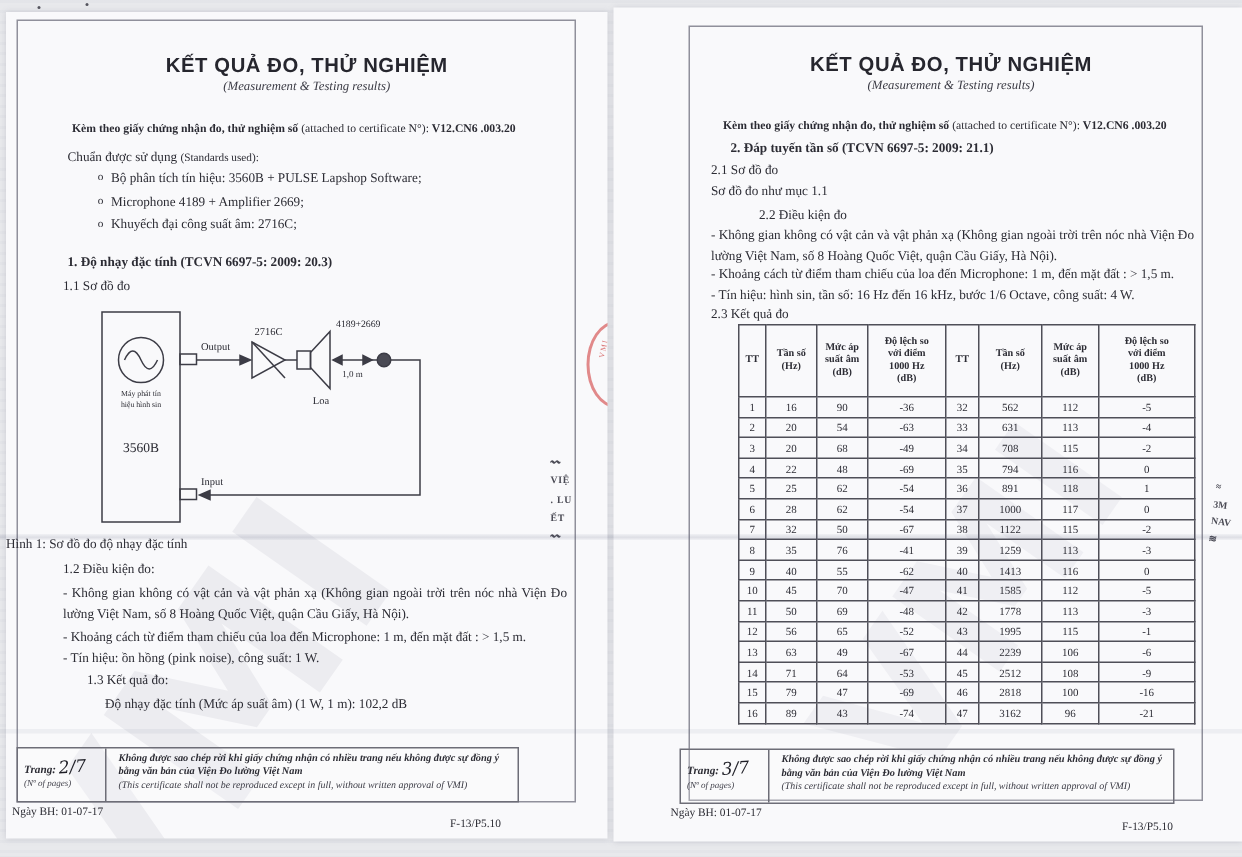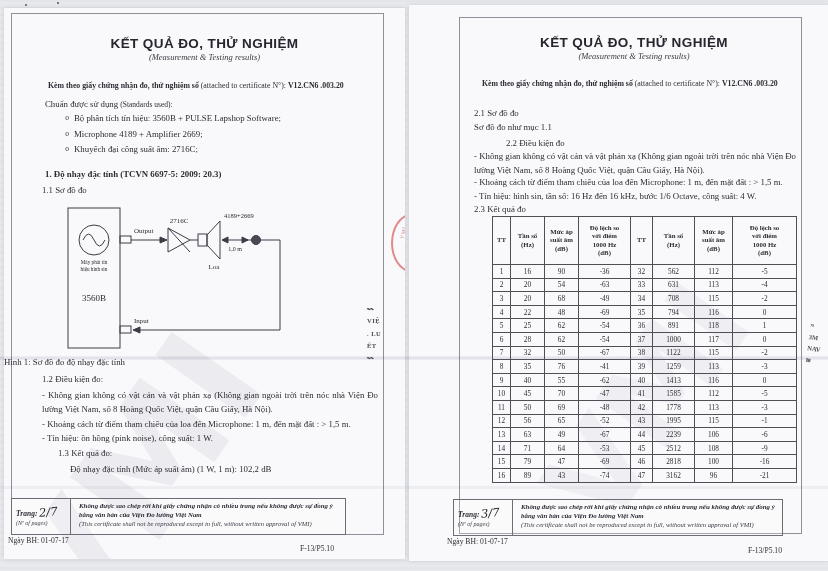--- a/index.html
+++ b/index.html
@@ -176,20 +176,21 @@
 
     <div class="page-title" style="top:30px;left:25px;width:400px;">KẾT QUẢ ĐO, THỬ NGHIỆM</div>
     <div class="page-subtitle" style="top:46px;left:25px;width:400px;">(Measurement &amp; Testing results)</div>
 
     <div class="attach-line" style="left:73px;top:74px;width:320px;">
       <span class="b i">Kèm theo giấy chứng nhận đo, thử nghiệm số</span>
       <span class="i">(attached to certificate N°):</span>
       <span class="b">V12.CN6 .003.20</span>
     </div>
 
+    <div class="txt bold-line" style="left:78px;top:88px;">2. Đáp tuyến tần số (TCVN 6697-5: 2009: 21.1)</div>
     <div class="txt" style="left:65px;top:103px;">2.1 Sơ đồ đo</div>
     <div class="txt" style="left:65px;top:117px;">Sơ đồ đo như mục 1.1</div>
     <div class="txt" style="left:65px;top:133px;margin-left:32px;">2.2 Điều kiện đo</div>
     <div class="txt just" style="left:65px;top:145px;width:322px;">- Không gian không có vật cản và vật phản xạ (Không gian ngoài trời trên nóc nhà Viện Đo lường Việt Nam, số 8 Hoàng Quốc Việt, quận Cầu Giấy, Hà Nội).</div>
     <div class="txt" style="left:65px;top:172px;">- Khoảng cách từ điểm tham chiếu của loa đến Microphone: 1 m, đến mặt đất : &gt; 1,5 m.</div>
     <div class="txt" style="left:65px;top:186px;">- Tín hiệu: hình sin, tần số: 16 Hz đến 16 kHz, bước 1/6 Octave, công suất: 4 W.</div>
     <div class="txt" style="left:65px;top:199px;">2.3 Kết quả đo</div>
 
     <div class="table-wrap" style="left:83px;top:211px;">
       <table class="freq">

